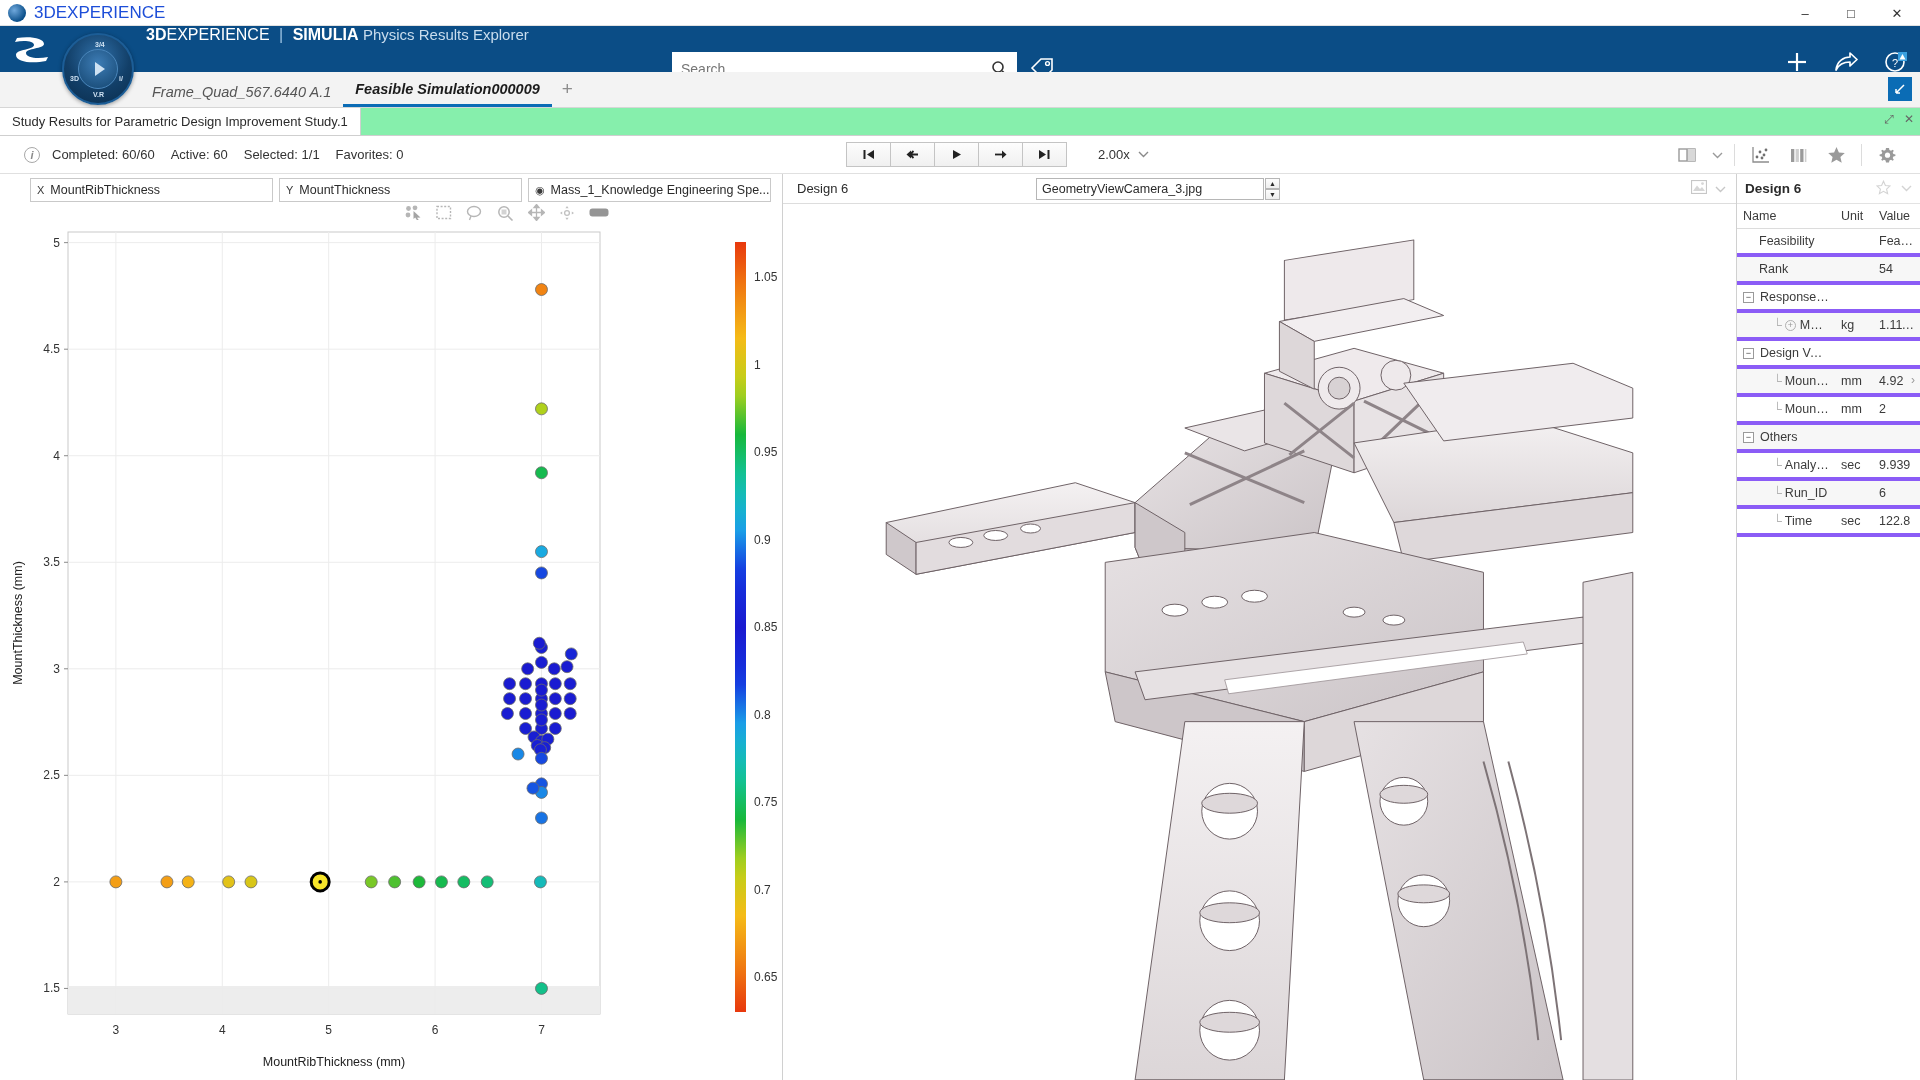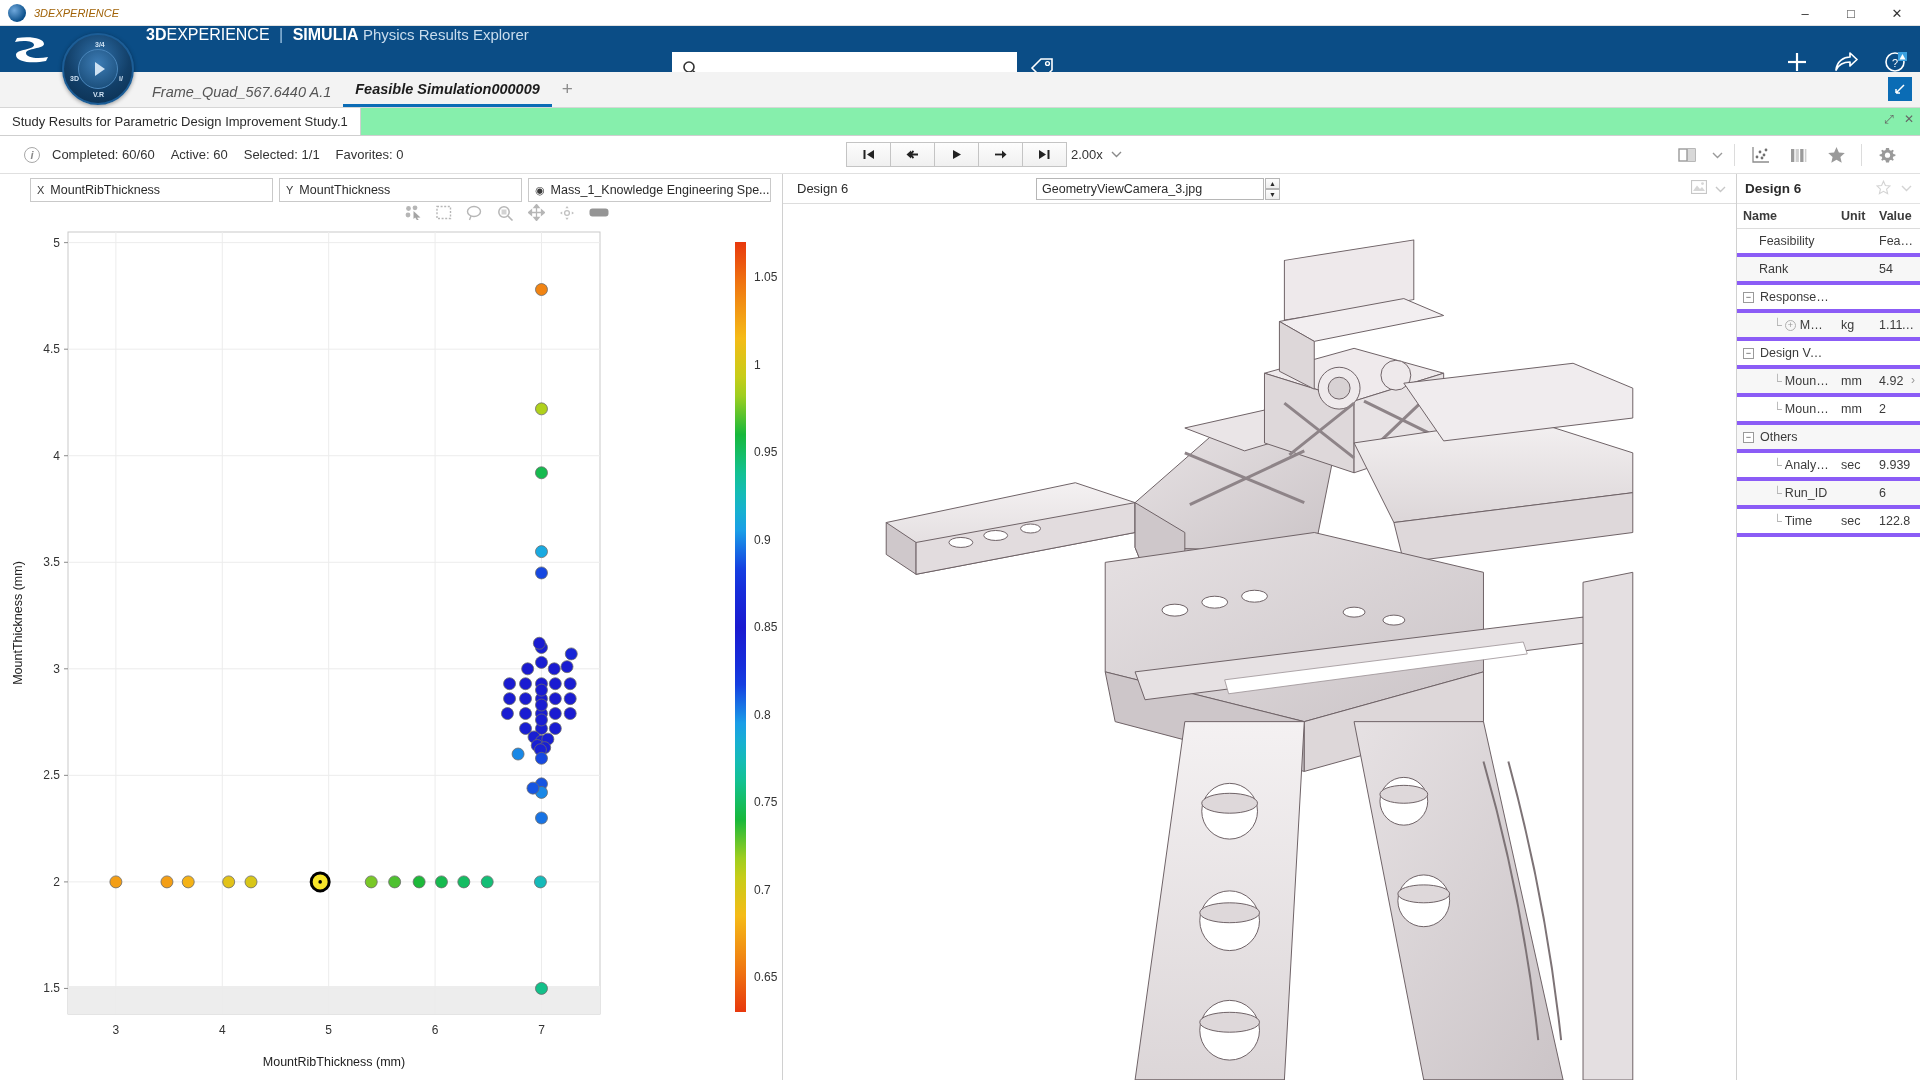--- a/index.html
+++ b/index.html
@@ -10,21 +10,21 @@
     font-size:13px; color:#2b2b2b; background:#fff;
   }
 
   
   .titlebar {
     height:26px; background:#ffffff; border-bottom:1px solid #e2e2e2;
     display:flex; align-items:center; position:relative;
   }
   .tb-logo { width:18px; height:18px; margin:0 8px 0 8px; border-radius:50%;
              background:radial-gradient(circle at 35% 35%, #6fa8dc, #0b4f8a 70%); }
-  .tb-title { font-size:11px; color:#a16207;font-style:italic; }
+  .tb-title { font-size:17px; color:#1d4ed8; }
   .tb-ctrls { position:absolute; right:0; top:0; height:26px; display:flex; }
   .tb-btn { width:46px; height:26px; display:flex; align-items:center; justify-content:center;
             font-size:13px; color:#333; }
 
   
   .dsbar { height:46px; background:#0b4d86; display:flex; align-items:flex-start; position:relative; }
   .ds-logo { width:64px; height:46px; display:flex; align-items:center; justify-content:center; }
   .ds-compass {
     position:absolute; left:62px; top:7px; width:72px; height:72px; border-radius:50%;
     background:radial-gradient(circle at 50% 32%, #2f6fa8 0%, #123f68 55%, #0a2d4d 100%);
@@ -90,21 +90,21 @@
   .infobar { height:38px; background:#fff; border-bottom:1px solid #e0e0e0;
              display:flex; align-items:center; position:relative; }
   .info-ic { width:16px; height:16px; border-radius:50%; border:1.5px solid #a8a8a8;
              color:#8a8a8a; font-size:11px; font-style:italic; font-weight:bold;
              display:flex; align-items:center; justify-content:center; margin:0 12px 0 24px; }
   .info-txt { font-size:13px; color:#333; display:flex; gap:16px; }
   .playctl { position:absolute; left:846px; top:6px; display:flex; align-items:center; }
   .pbtn { width:45px; height:25px; border:1px solid #c4c4c4; background:linear-gradient(#fdfdfd,#f0f0f0);
           display:flex; align-items:center; justify-content:center; cursor:pointer; margin-right:-1px; }
   .pbtn:first-child { }
-  .speed { margin-left:5px; font-size:13px; color:#333; display:flex; align-items:center; gap:8px; cursor:pointer; }
+  .speed { margin-left:32px; font-size:13px; color:#333; display:flex; align-items:center; gap:8px; cursor:pointer; }
   .toolicons { position:absolute; right:14px; top:4px; display:flex; align-items:center; gap:0; }
   .ti { width:38px; height:30px; display:flex; align-items:center; justify-content:center; cursor:pointer; }
   .vsep { width:1px; height:22px; background:#dcdcdc; margin:0 6px; }
 
   
   .main { display:flex; height:calc(1080px - 26px - 46px - 36px - 28px - 38px); }
   .leftpane  { width:783px; border-right:1px solid #d0d0d0; display:flex; flex-direction:column; background:#fff; }
   .midpane   { flex:1; display:flex; flex-direction:column; background:#fff; border-right:1px solid #d0d0d0; }
   .rightpane { width:183px; background:#fff; }
 
@@ -135,21 +135,21 @@
                  display:flex; align-items:center; justify-content:center; font-size:7px; line-height:1; }
   .vp-right { position:absolute; right:10px; display:flex; align-items:center; gap:8px; opacity:.55; }
   .viewport { flex:1; background:#fff; position:relative; overflow:hidden; }
 
   
   .pp-head { height:30px; display:flex; align-items:center; padding:0 8px; position:relative;
              border-bottom:1px solid #e3e3e3; }
   .pp-head .t { font-weight:bold; font-size:13.5px; }
   .pp-head .r { position:absolute; right:8px; display:flex; gap:10px; opacity:.5; }
   table.props { width:100%; border-collapse:collapse; font-size:12.5px; table-layout:fixed; }
-  table.props th { background:#fff; font-weight:bold; text-align:left; color:#3b3b3b;
+  table.props th { background:#fff; font-weight:normal; text-align:left; color:#3b3b3b;
                    padding:5px 6px; border-bottom:1px solid #dcdcdc; font-size:12.5px; }
   table.props td { padding:5px 6px; border-bottom:4px solid #8b5cf6; color:#3b3b3b;
                    white-space:nowrap; overflow:hidden; text-overflow:ellipsis; }
   table.props tr.alt td { background:#f7f7f7; }
   .ind1 { padding-left:22px !important; }
   .ind2 { padding-left:36px !important; }
   .exp { display:inline-block; width:11px; height:11px; border:1px solid #9a9a9a; background:#fff;
          font-size:9px; line-height:9px; text-align:center; color:#444; margin-right:6px;
          vertical-align:middle; cursor:pointer; }
   .treeln { color:#b5b5b5; margin-right:3px; }
@@ -188,20 +188,21 @@
   </div>
 
   <div class="ds-title">
     <span class="b">3D</span><span class="thin">EXPERIENCE</span>
     <span class="sep">|</span>
     <span class="b">SIMULIA</span>
     <span class="app">Physics Results Explorer</span>
   </div>
 
   <div class="ds-search">
+    <input placeholder="Search" style="">
     <div class="mag">
       <svg width="17" height="17" viewBox="0 0 17 17">
           <circle cx="7" cy="7" r="5" fill="none" stroke="#333" stroke-width="1.6"></circle>
           <line x1="11" y1="11" x2="16" y2="16" stroke="#333" stroke-width="1.8"></line>
         </svg>
     </div>
   </div>
   <div class="ds-tag">
     <svg width="24" height="22" viewBox="0 0 24 22">
         <path d="M2 10 L11 1 L22 1 L22 12 L13 21 Z" fill="none" stroke="#fff" stroke-width="1.6"></path>

